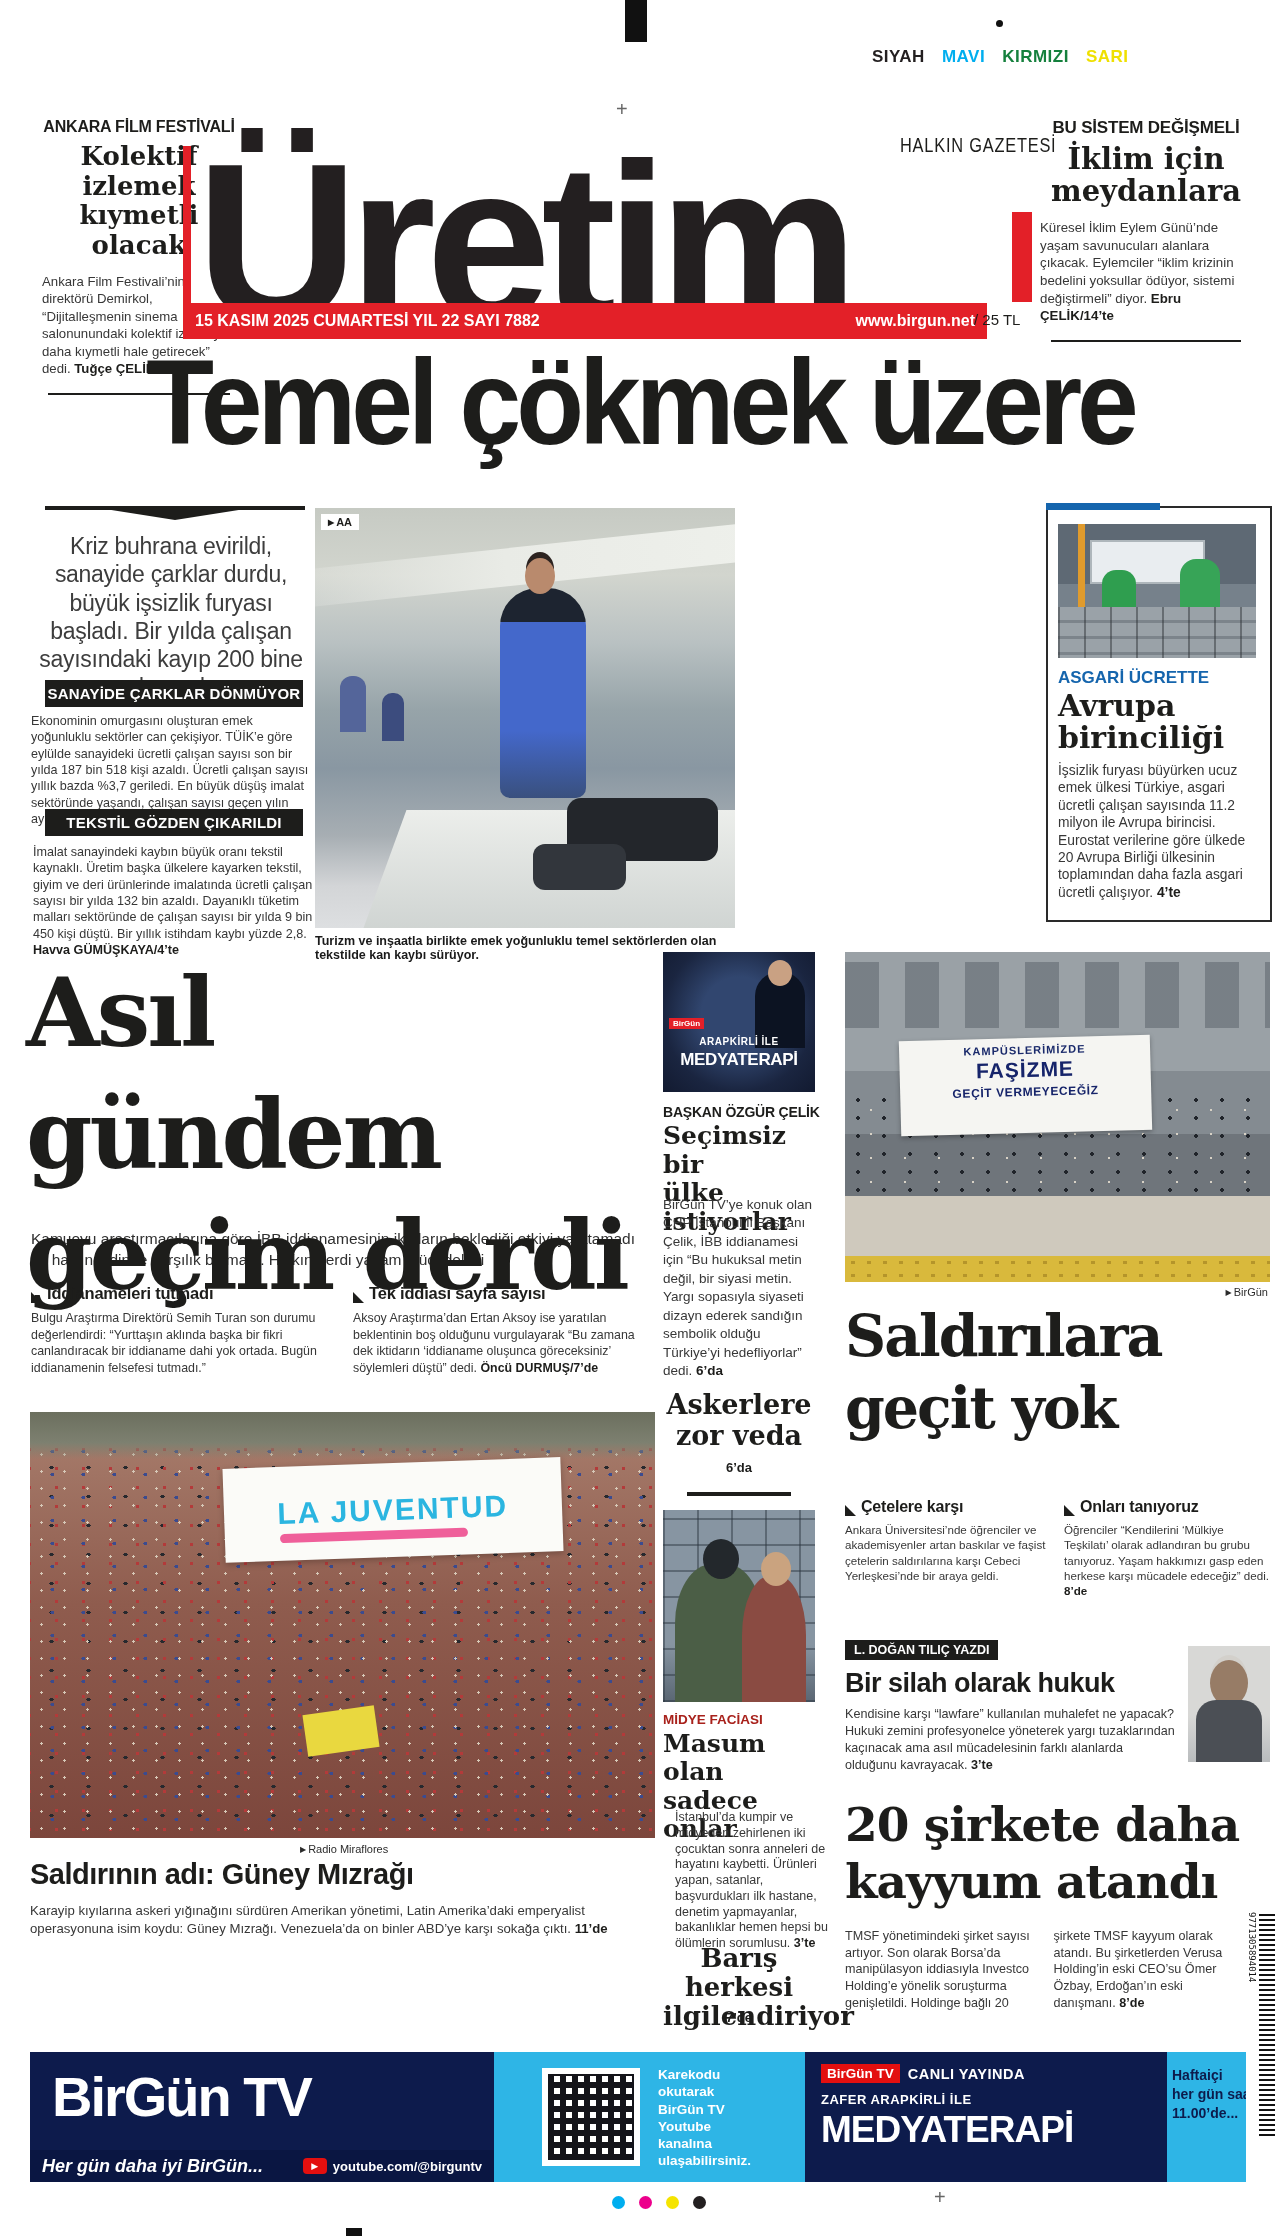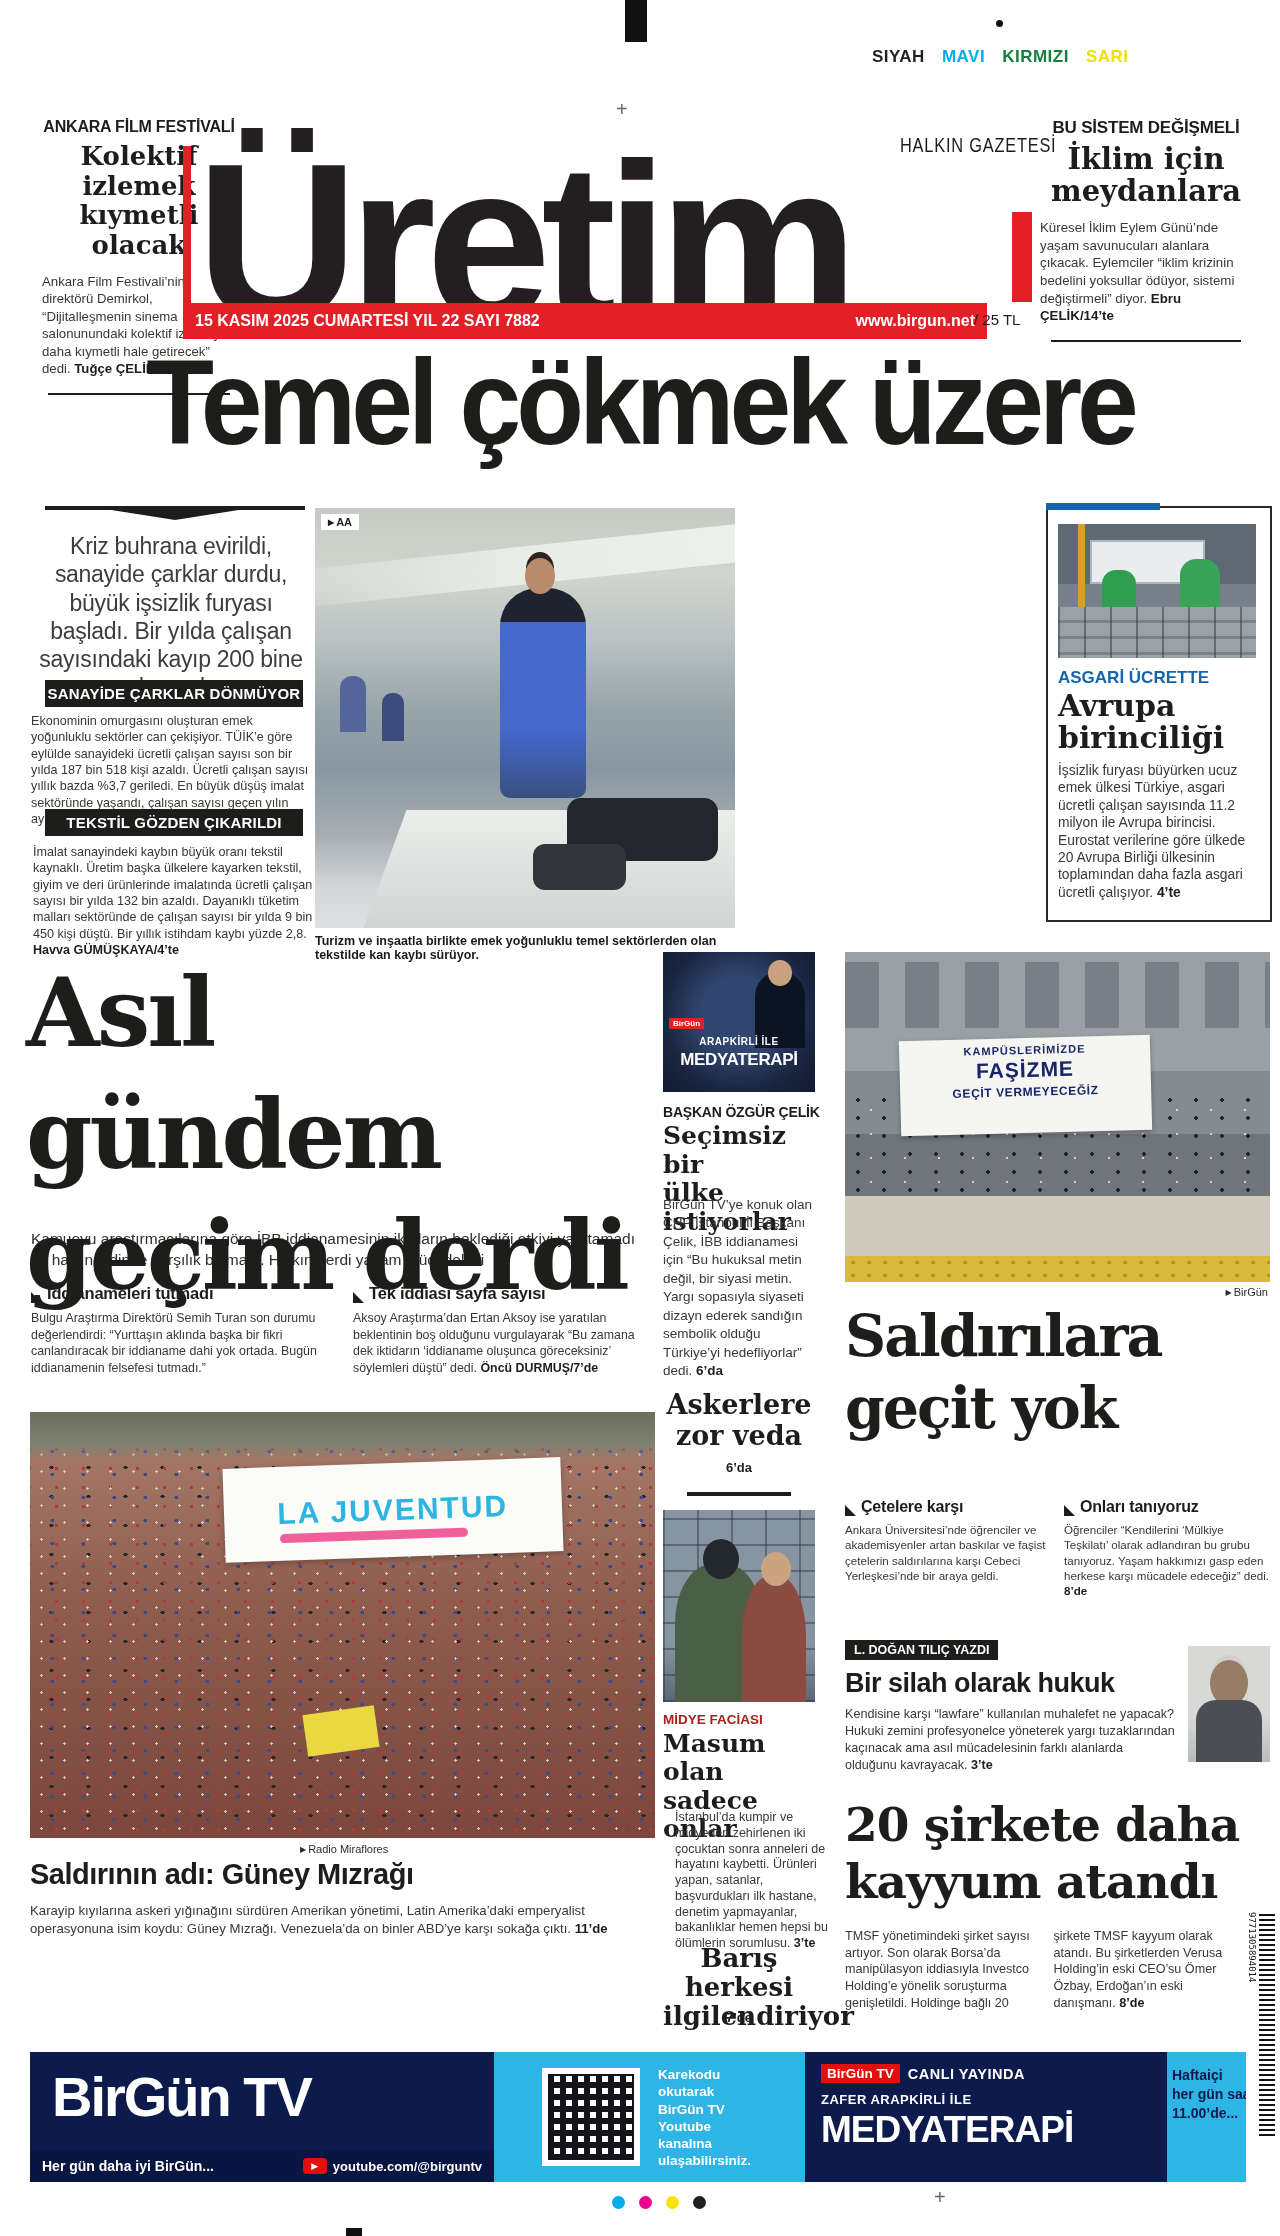--- a/index.html
+++ b/index.html
@@ -313,21 +313,21 @@
 kayyum atandı</div>
   <p class="abs bodytxt" style="left:845px;top:1928px;width:402px;column-count:2;column-gap:15px;font-size:12.6px;line-height:1.33;margin:0">
     <span>TMSF yönetimindeki şirket sayısı artıyor. Son olarak Borsa’da manipülasyon iddiasıyla Investco Holding’e yönelik soruşturma genişletildi. Holdinge bağlı 20 şirkete TMSF kayyum olarak atandı. Bu şirketlerden Verusa Holding’in eski CEO’su Ömer Özbay, Erdoğan’ın eski danışmanı.</span>
     <span class="by">8’de</span>
   </p>
 
   <div class="abs" style="left:30px;top:2052px;width:1222px;height:130px;background:#2eb5e6">
     <div class="abs" style="left:0;top:0;width:464px;height:130px;background:#0d1b4c">
       <div class="abs" style="left:22px;top:12px;font-size:56px;font-weight:900;color:#fff;letter-spacing:-2px">BirGün TV</div>
       <div class="abs" style="left:0;top:98px;width:464px;height:32px;background:#0a1642;display:flex;align-items:center;justify-content:space-between;padding:0 12px;box-sizing:border-box">
-        <span style="font-size:14px;font-weight:600;color:#fff">Her gün daha iyi BirGün...</span>
+        <span style="font-size:18px;font-style:italic;font-weight:600;color:#fff">Her gün daha iyi BirGün...</span>
         <span style="display:flex;align-items:center;gap:6px">
           <span style="display:inline-flex;align-items:center;justify-content:center;width:24px;height:16px;background:#e30f0f;border-radius:4px;color:#fff;font-size:9px">▶</span>
           <span style="font-size:13px;font-weight:700;color:#fff">youtube.com/@birguntv</span>
         </span>
       </div>
     </div>
     <div class="abs qr" style="left:512px;top:16px;width:98px;height:98px;border:6px solid #fff;box-sizing:border-box"></div>
     <div class="abs pre" style="left:628px;top:14px;font-size:13.5px;font-weight:700;color:#fff;line-height:1.28">Karekodu
 okutarak
 BirGün TV

